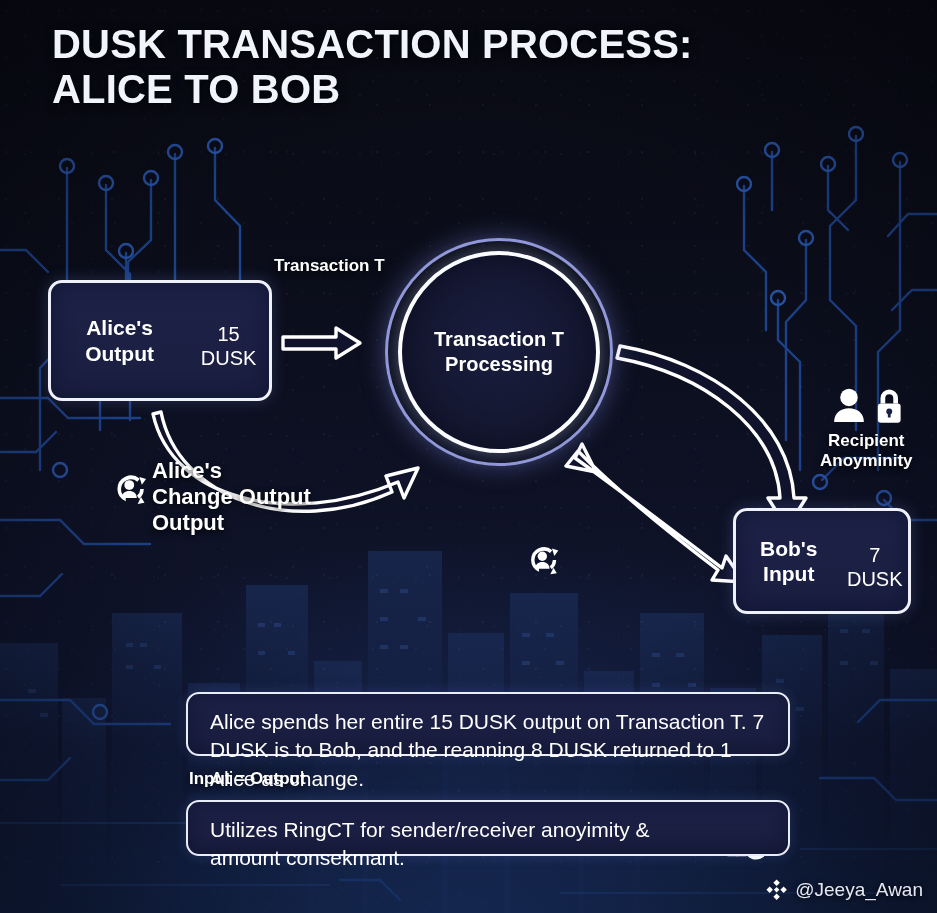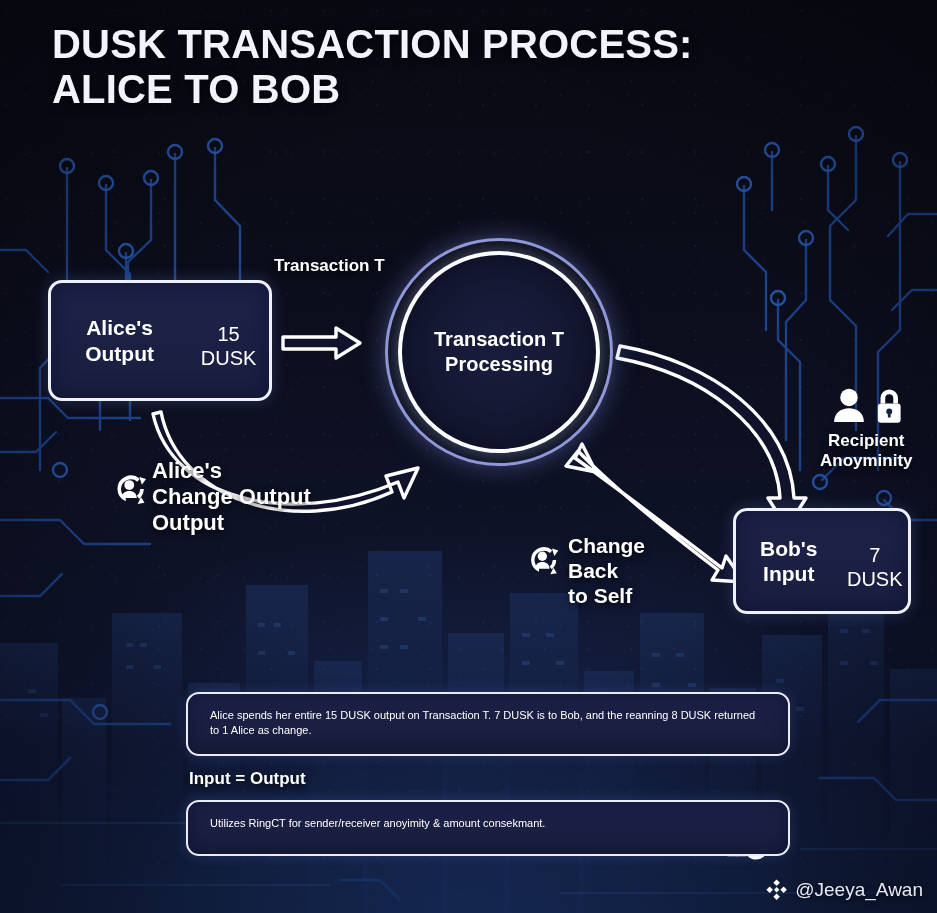--- a/index.html
+++ b/index.html
@@ -109,21 +109,21 @@
   #ic-scales{left:710px;top:813px;}
 
   
   .callout{
     position:absolute;
     background:linear-gradient(180deg,#1d2148 0%,#191d3d 100%);
     border:2px solid #e9edf8;
     border-radius:13px;
     box-shadow:0 0 14px rgba(120,150,255,.18), inset 0 0 20px rgba(10,14,40,.5);
     color:#fff;
-    font-size:11px;line-height:1.35;
+    font-size:21px;line-height:1.35;
     padding:14px 22px;
     box-sizing:border-box;
   }
   #callout-1{left:186px;top:692px;width:604px;height:64px;}
   #callout-2{left:186px;top:800px;width:604px;height:56px;}
   #callout-2 .c-text{display:block;width:510px;}
 
   
   #watermark{
     position:absolute;right:14px;bottom:12px;
@@ -311,23 +311,20 @@
 
   <div class="node" id="node-bob">
     <div class="n-title">Bob's Input</div>
     <div class="n-sub">7 DUSK</div>
   </div>
 
   <div class="flabel" id="lbl-txT">Transaction T</div>
   <div class="flabel" id="lbl-change-out">Alice's
 Change Output
 Output</div>
-  <div class="flabel" id="lbl-change-self">Change
-Back
-to Self</div>
   <div class="flabel" id="lbl-recipient">Recipient
 Anoyminity</div>
   <div class="flabel" id="lbl-inout">Input = Output</div>
 
   <div class="iconwrap" id="ic-change-out">
     <svg width="42" height="42" viewBox="0 0 48 48">
       <g fill="#ffffff">
         <path d="M8.5,24 A15.5,15.5 0 0,1 34,12.2 L31.2,15.6 A11.3,11.3 0 0,0 12.6,24 A11.3,11.3 0 0,0 18,33.6 L18,38 A15.5,15.5 0 0,1 8.5,24 Z"></path>
         <path d="M33.6,10.2 L41.2,12.6 L36.4,19.2 Z"></path>
         <path d="M38.6,24 A15,15 0 0,1 33.4,35.2 L30.8,31.8 A10.8,10.8 0 0,0 34.6,24 Z"></path>

